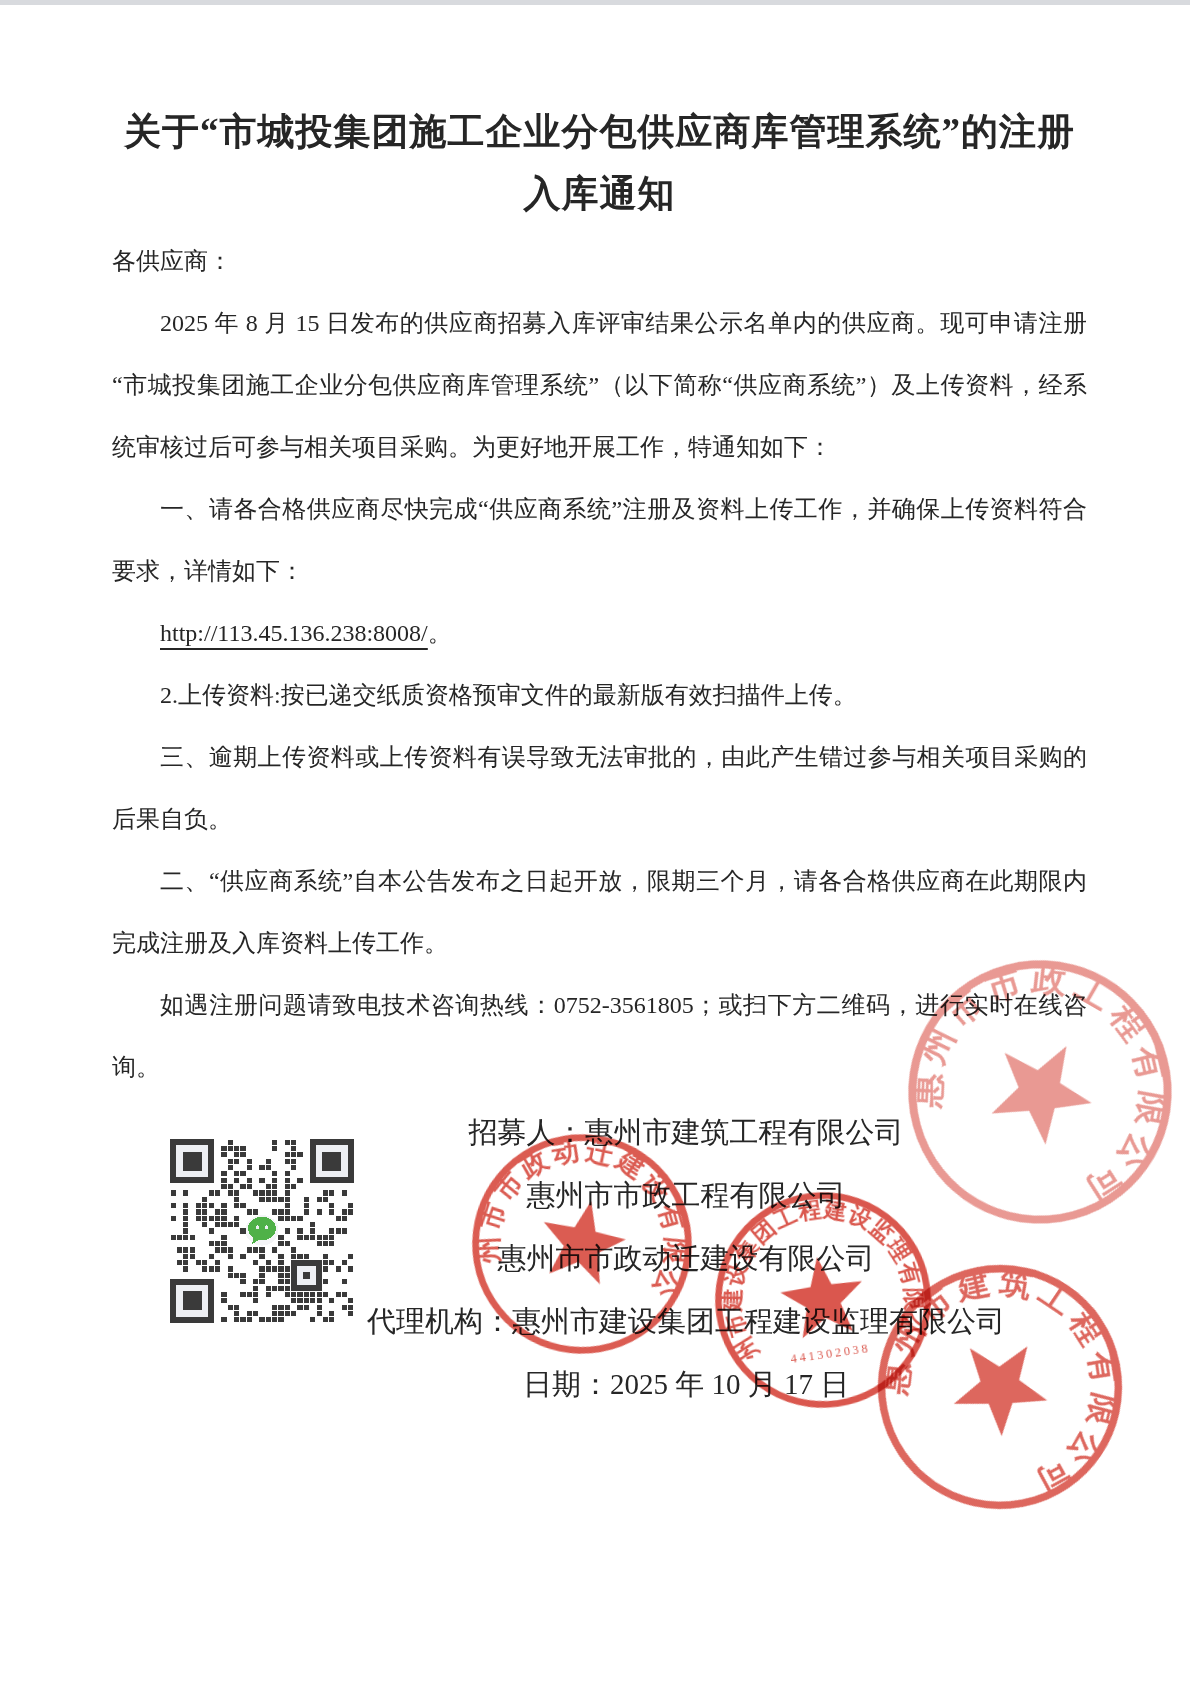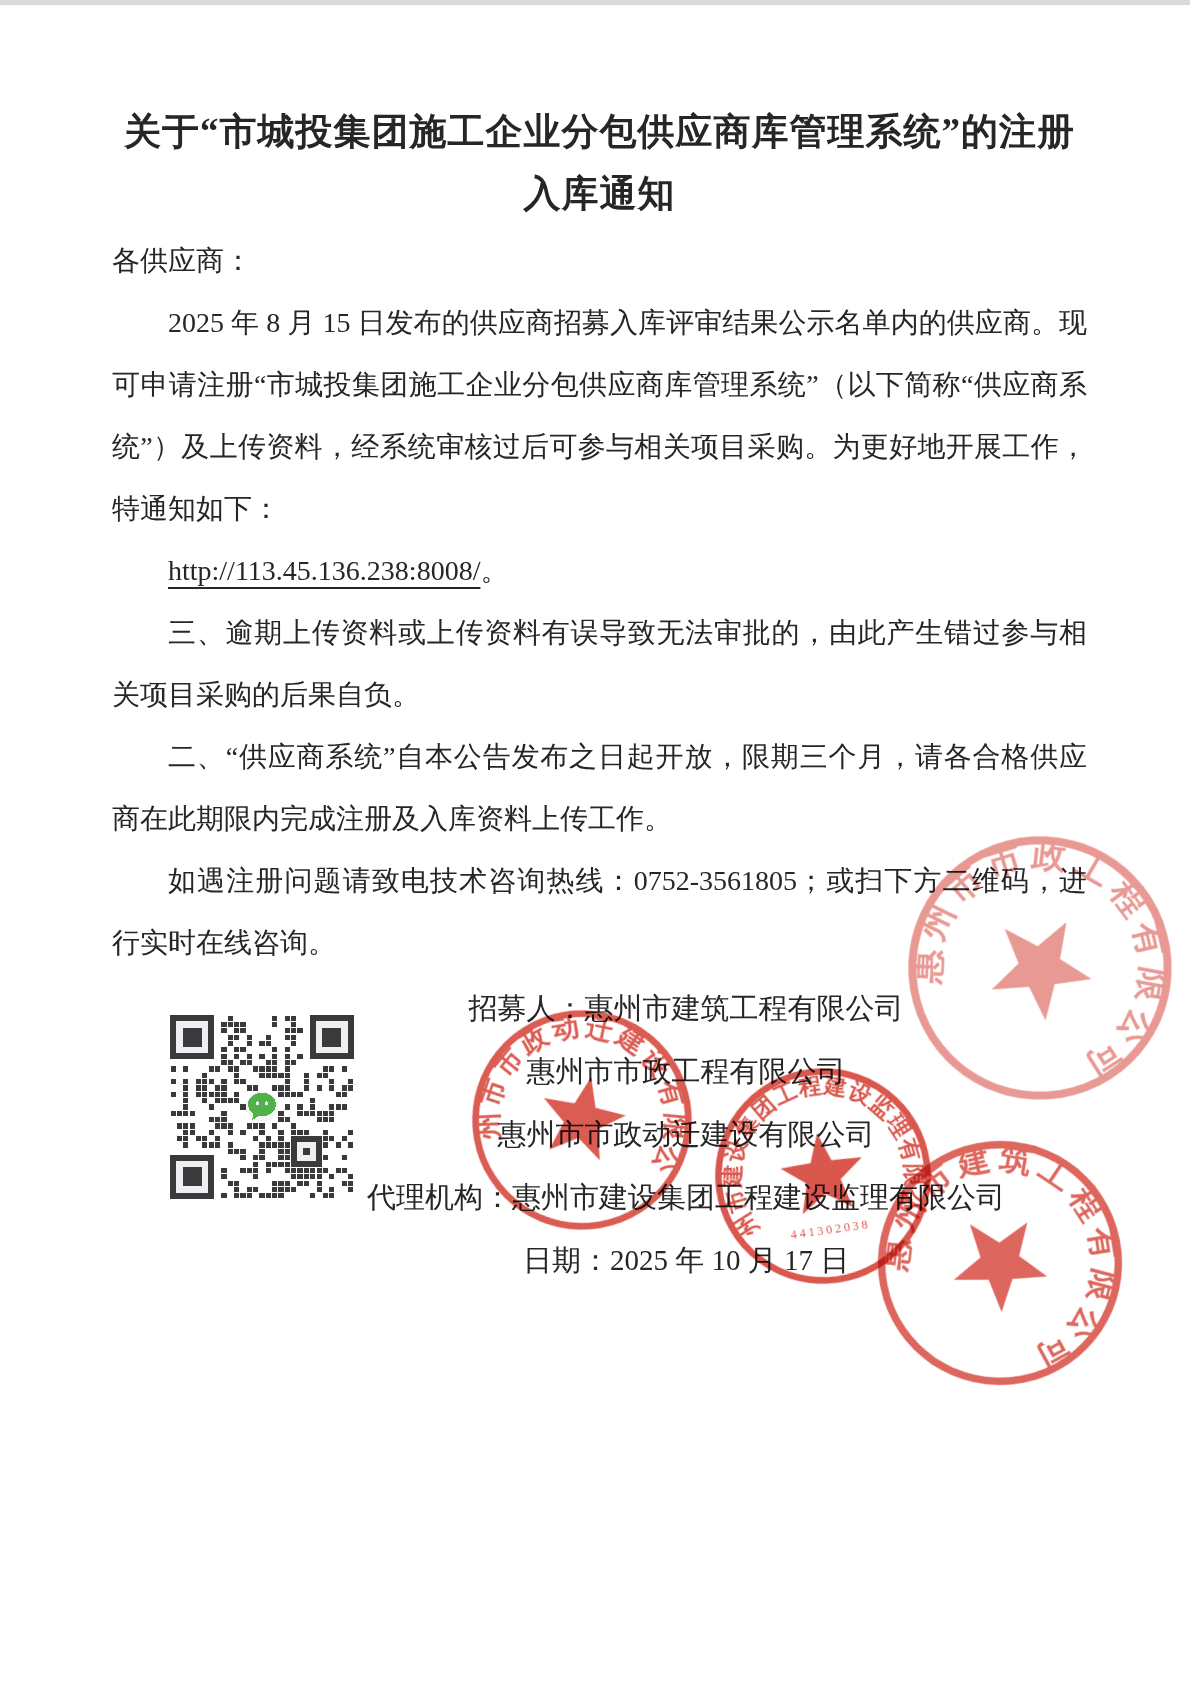--- a/index.html
+++ b/index.html
@@ -6,21 +6,21 @@
   .page{
     position:relative;width:1190px;height:1683px;margin:5px auto;
     background:#ffffff;overflow:hidden;
     font-family:"Liberation Serif","DejaVu Serif",serif;color:#262626;
   }
   .content{position:absolute;left:112px;top:96px;width:975px;}
   .doc-title{
     font-size:37px;font-weight:700;text-align:center;line-height:62px;
     letter-spacing:1px;margin:0;
   }
-  .body-text p{margin:0;font-size:28px;line-height:62px;text-align:justify;}
+  .body-text p{margin:0;font-size:24px;line-height:62px;text-align:justify;}
   .indent{text-indent:2em;}
   .mt{margin-top:14px;}
   a.url{color:#262626;text-decoration:underline;text-underline-offset:7px;}
   .bottom{position:relative;height:452px;}
   
   .qr{position:absolute;left:58px;top:41px;width:184px;height:184px;}
   .qr svg{width:100%;height:100%;shape-rendering:crispEdges;}
   
   .sig{position:absolute;top:3px;right:82px;text-align:center;
        font-size:29px;line-height:63px;}
@@ -45,21 +45,23 @@
 <body>
 
 <div class="page">
   <div class="content">
 
     <h1 class="doc-title">关于“市城投集团施工企业分包供应商库管理系统”的注册入库通知</h1>
 
     <div class="body-text" style="margin-top:5px;">
       <p>各供应商：</p>
       <p class="indent">2025 年 8 月 15 日发布的供应商招募入库评审结果公示名单内的供应商。现可申请注册“市城投集团施工企业分包供应商库管理系统”（以下简称“供应商系统”）及上传资料，经系统审核过后可参与相关项目采购。为更好地开展工作，特通知如下：</p>
+      <p class="indent mt">一、请各合格供应商尽快完成“供应商系统”注册及资料上传工作，并确保上传资料符合要求，详情如下：</p>
       <p class="indent"><a class="url" href="#">http://113.45.136.238:8008/</a><span>。</span></p>
+      <p class="indent">2.上传资料:按已递交纸质资格预审文件的最新版有效扫描件上传。</p>
       <p class="indent">三、逾期上传资料或上传资料有误导致无法审批的，由此产生错过参与相关项目采购的后果自负。</p>
       <p class="indent">二、“供应商系统”自本公告发布之日起开放，限期三个月，请各合格供应商在此期限内完成注册及入库资料上传工作。</p>
       <p class="indent">如遇注册问题请致电技术咨询热线：0752-3561805；或扫下方二维码，进行实时在线咨询。</p>
     </div>
 
     <div class="bottom">
 
       <div class="qr">
         <svg id="qr-svg" viewBox="0 0 29 29" xmlns="http://www.w3.org/2000/svg">
             <rect x="9.09" y="0.09" width="0.82" height="0.82" fill="#3a3a3a"></rect>

